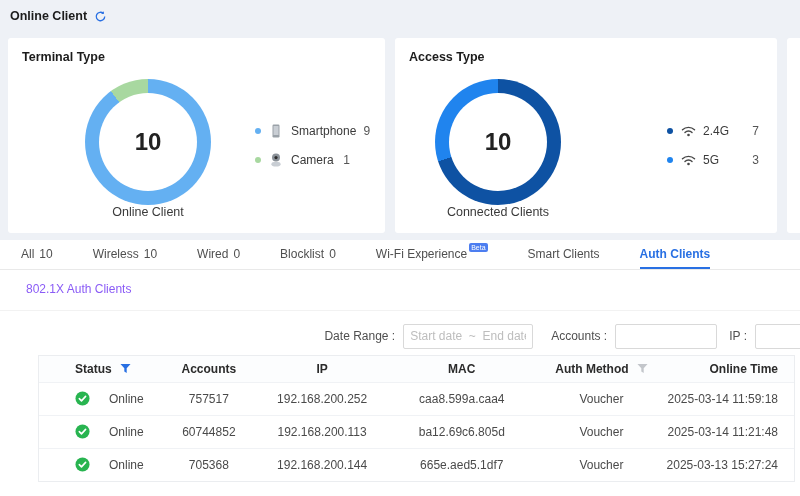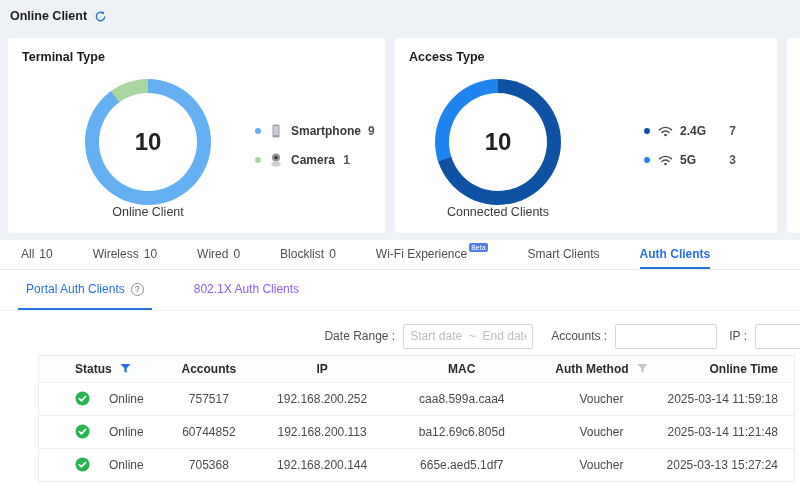--- a/index.html
+++ b/index.html
@@ -44,22 +44,22 @@
     font-size: 24px; font-weight: bold; color: #222;
   }
   .donut-caption {
     position: absolute; width: 170px; text-align: center;
     font-size: 12.5px; color: #3a3a3a;
   }
   .card-1 .donut-caption { left: 55px; top: 199px; top: 167px; }
   .card-2 .donut-caption { left: 18px; top: 167px; }
   .legend { position: absolute; display: flex; flex-direction: column; gap: 13px; }
   .card-1 .legend { left: 247px; top: 85px; width: 95px; }
-  .card-2 .legend { left: 249px; top: 85px; width: 92px; }
-  .legend-row { display: flex; align-items: center; gap: 7px; font-weight: bold; }
+  .card-2 .legend { left: 272px; top: 85px; width: 92px; }
+  .legend-row { display: flex; align-items: center; gap: 7px; }
   .legend-dot { width: 6px; height: 6px; border-radius: 50%; flex: 0 0 6px; }
   .legend-icon { width: 16px; height: 16px; flex: 0 0 16px; display: flex; align-items: center; justify-content: center; }
   .legend-label { color: #3a3a3a; }
   .legend-value { margin-left: auto; color: #555; }
   
   .panel {
     position: absolute; top: 240px; left: 0; right: 0; bottom: 0;
     background: #fff;
   }
   .tab-bar {
@@ -234,24 +234,20 @@
     </div>
     <div class="tab">
       <span>Smart Clients</span>
     </div>
     <div class="tab active">
       <span>Auth Clients</span>
     </div>
   </div>
 
   <div class="subtab-bar">
-    <div class="subtab active">
-      <span>Portal Auth Clients</span>
-      <span class="help-icon">?</span>
-    </div>
     <div class="subtab">
       <span>802.1X Auth Clients</span>
     </div>
   </div>
 
   <div class="filter-row">
     <label>Date Range :</label>
     <input class="filter-input date-input" placeholder="Start date  ~  End date" style="">
     <label style="margin-left:10px">Accounts :</label>
     <input class="filter-input accounts-input" style="">

